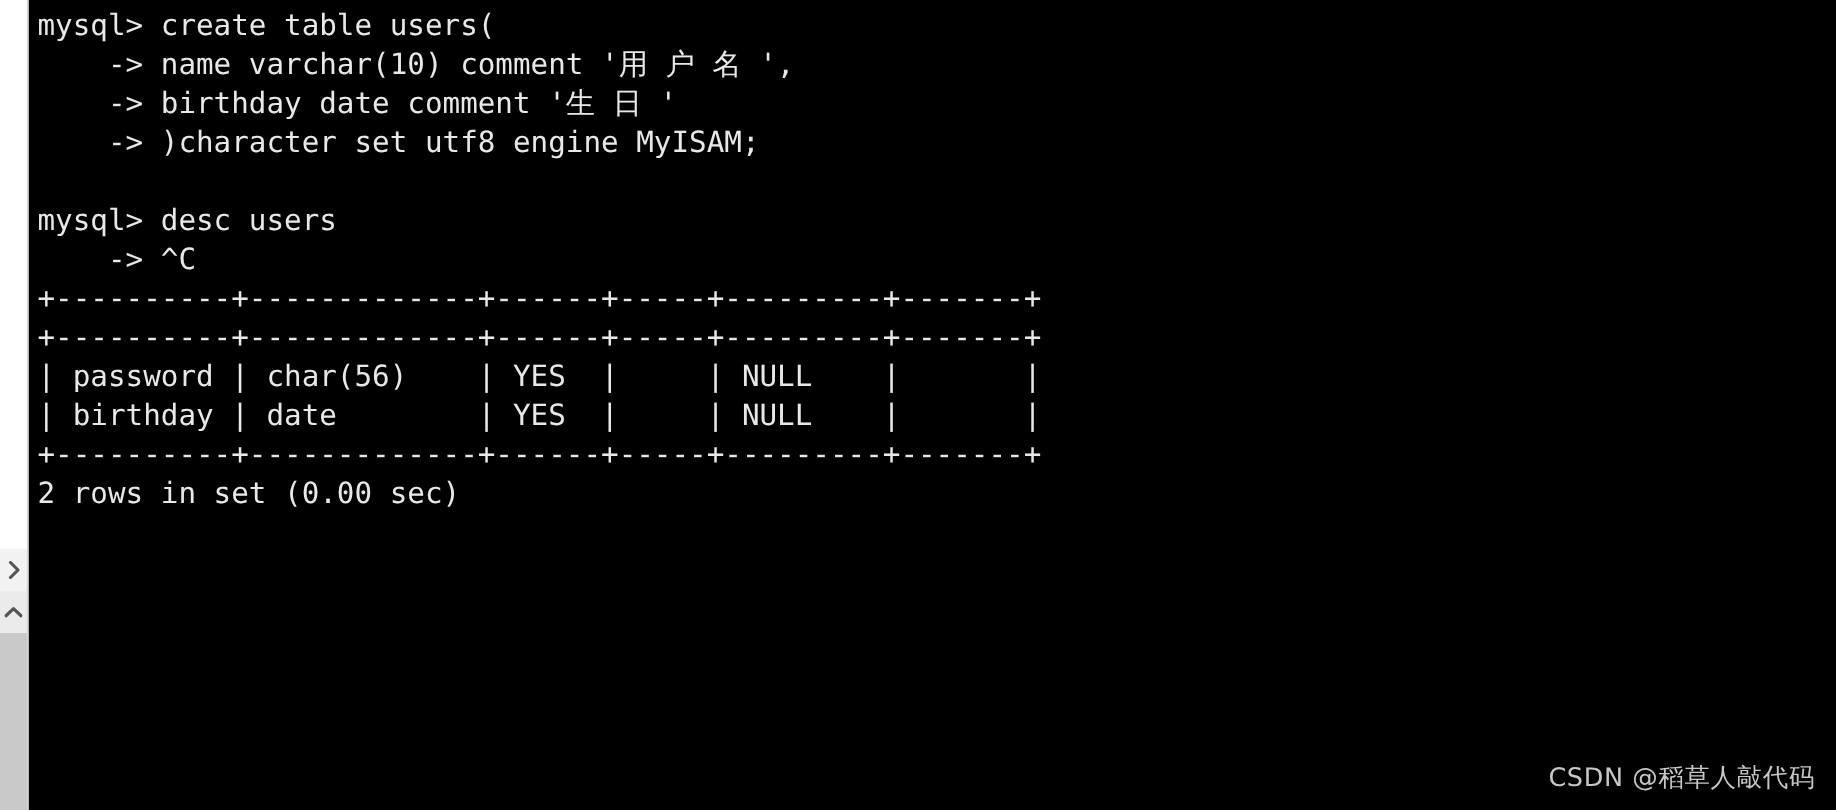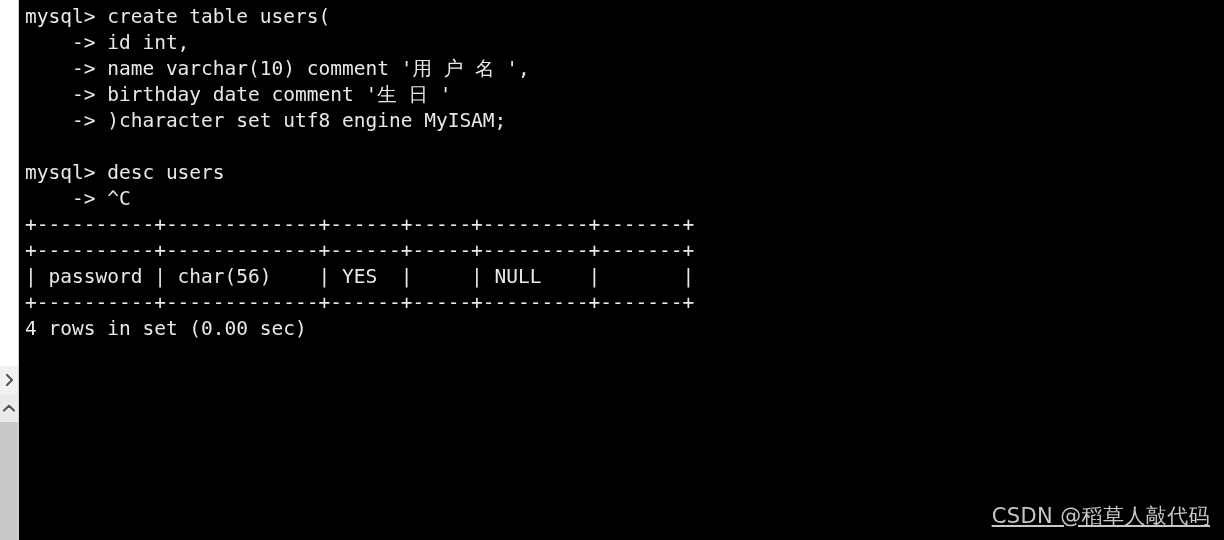--- a/index.html
+++ b/index.html
@@ -100,27 +100,26 @@
     text-rendering: optimizeSpeed;
   }
   .term-line.blank { color: transparent; }
 
   
   #watermark {
     position: absolute;
     right: 14px;
     bottom: 10px;
     color: #d8d8d8;
-    font-size: 21px;
+    font-size: 17px;
     font-family: "DejaVu Sans", "Liberation Sans", sans-serif;
     letter-spacing: 0.4px;
     white-space: nowrap;
     user-select: none;
     opacity: 0.92;
-    text-decoration: underline;
   }
 </style>
 </head>
 <body>
 
 <div id="screen">
 
   <div id="left-gutter">
     <div class="gutter-top"></div>
     <div class="gutter-strip-a"></div>
@@ -136,30 +135,30 @@
     <div class="gutter-chevron" id="chevron-up">
       <svg width="12" height="9" viewBox="0 0 12 9" aria-hidden="true">
         <path d="M1 6.5 L6 1.8 L11 6.5" fill="none" stroke="#555555" stroke-width="2.1" stroke-linecap="round" stroke-linejoin="round"></path>
       </svg>
     </div>
   </div>
 
   <div id="terminal">
     <div id="term-lines">
         <div class="term-line">mysql&gt; create table users(</div>
-        <div class="term-line">    -&gt; id int,</div>
         <div class="term-line">    -&gt; name varchar(10) comment '用 户 名 ',</div>
         <div class="term-line">    -&gt; birthday date comment '生 日 '</div>
         <div class="term-line">    -&gt; )character set utf8 engine MyISAM;</div>
         <div class="term-line blank">&nbsp;</div>
         <div class="term-line">mysql&gt; desc users</div>
         <div class="term-line">    -&gt; ^C</div>
         <div class="term-line">+----------+-------------+------+-----+---------+-------+</div>
         <div class="term-line">+----------+-------------+------+-----+---------+-------+</div>
         <div class="term-line">| password | char(56)    | YES  |     | NULL    |       |</div>
+        <div class="term-line">| birthday | date        | YES  |     | NULL    |       |</div>
         <div class="term-line">+----------+-------------+------+-----+---------+-------+</div>
-        <div class="term-line">4 rows in set (0.00 sec)</div>
+        <div class="term-line">2 rows in set (0.00 sec)</div>
       </div>
   </div>
 
   <div id="watermark">CSDN @稻草人敲代码</div>
 
 </div>
 
 </body></html>

